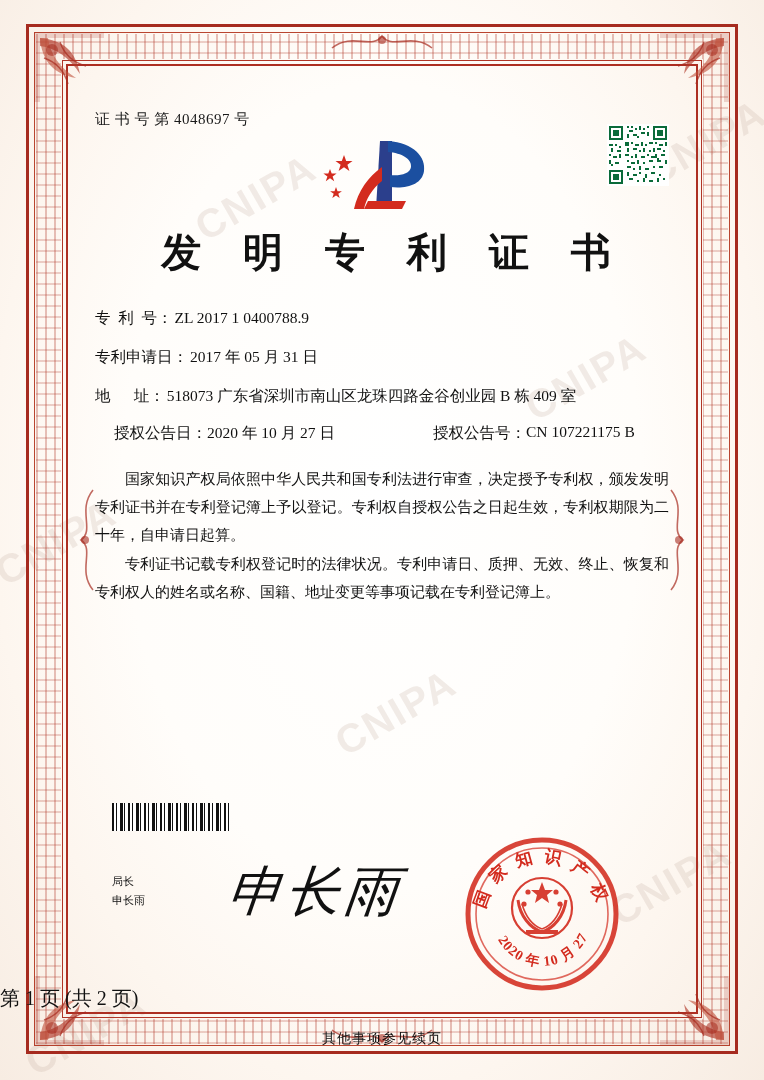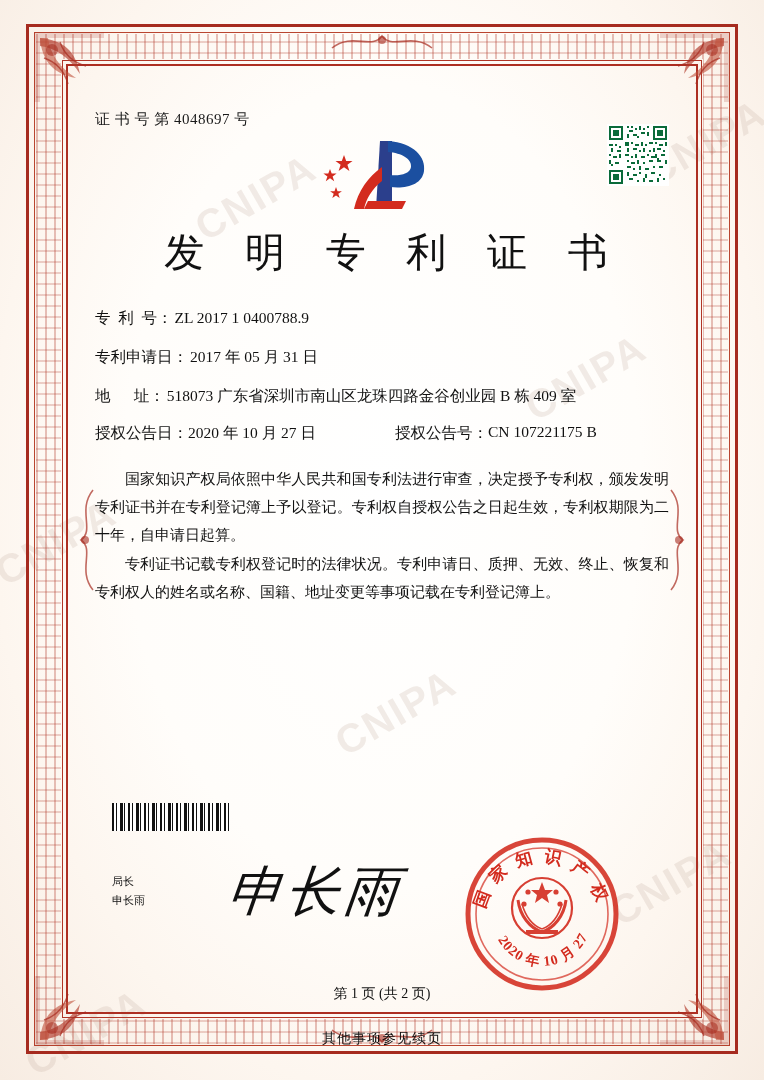--- a/index.html
+++ b/index.html
@@ -143,21 +143,21 @@
   .logo {
     text-align: center;
     margin-top: 2px;
     height: 88px;
   }
   .logo svg { display: inline-block; }
 
   .doc-title {
     text-align: center;
     font-size: 40px;
-    font-weight: 400;
+    font-weight: 700;
     letter-spacing: 14px;
     color: #111;
     margin: 4px 0 26px 22px;
     font-family: "DejaVu Serif", serif;
   }
 
   .field {
     display: flex;
     font-size: 15.5px;
     color: #111;
@@ -172,21 +172,21 @@
     flex: 1 1 auto;
     padding-left: 2px;
   }
 
   .field-row2 {
     display: flex;
     font-size: 15.5px;
     color: #111;
     margin-bottom: 18px;
   }
-  .field-row2 .half { display: flex; }
+  .field-row2 .half { display: flex; margin-left: 19px; }
   .field-row2 .half.first { width: 300px; }
 
   .paras {
     margin-top: 22px;
     font-size: 15px;
     line-height: 1.85;
     color: #111;
     text-align: justify;
   }
   .paras p { margin: 0 0 2px 0; text-indent: 2em; }
@@ -231,22 +231,21 @@
     left: 462px;
     top: 834px;
     width: 160px;
     height: 160px;
   }
 
   .page-no {
     position: absolute;
     left: 0; right: 0;
     top: 985px;
-    text-align: center;
-    font-size: 14px;
+    font-size: 20px;
     color: #111;
   }
 
   .footer-note {
     position: absolute;
     left: 0; right: 0;
     top: 1030px;
     text-align: center;
     font-size: 14px;
     color: #111;

